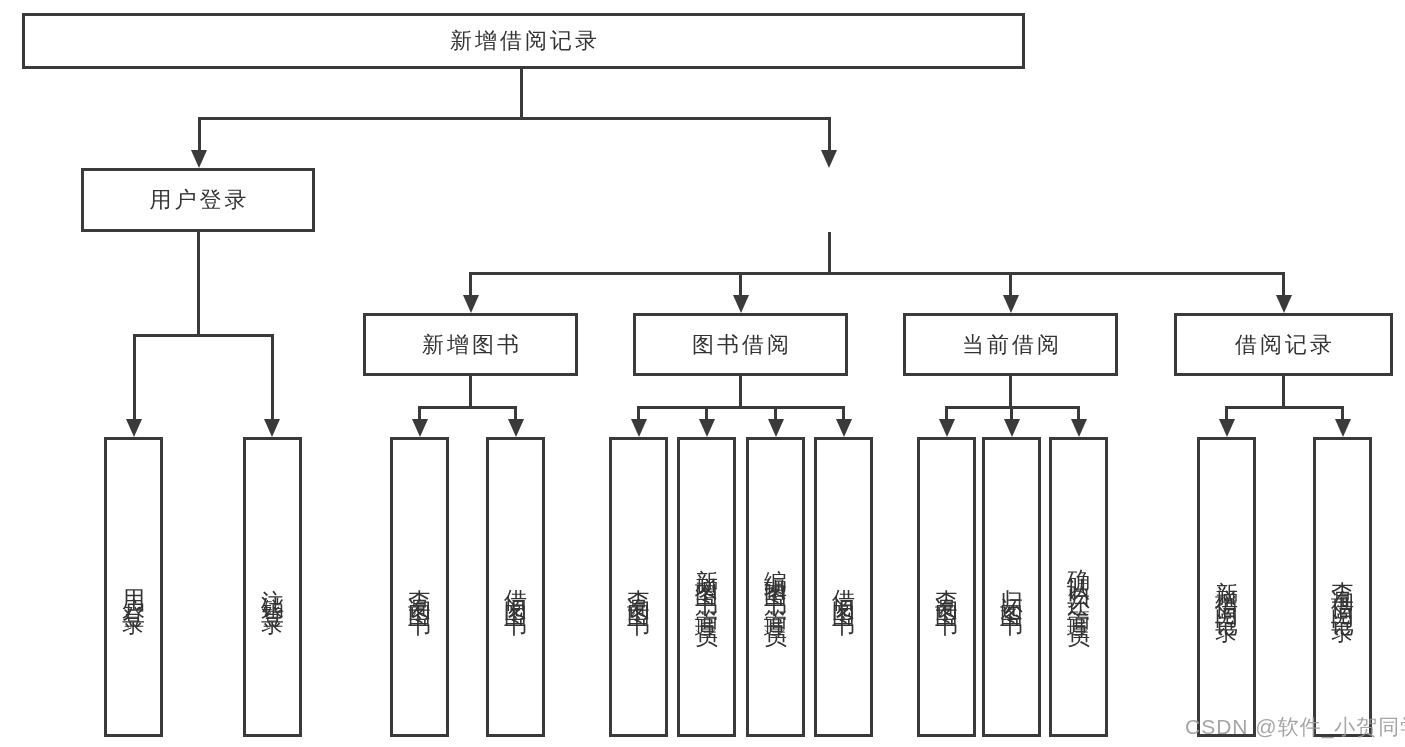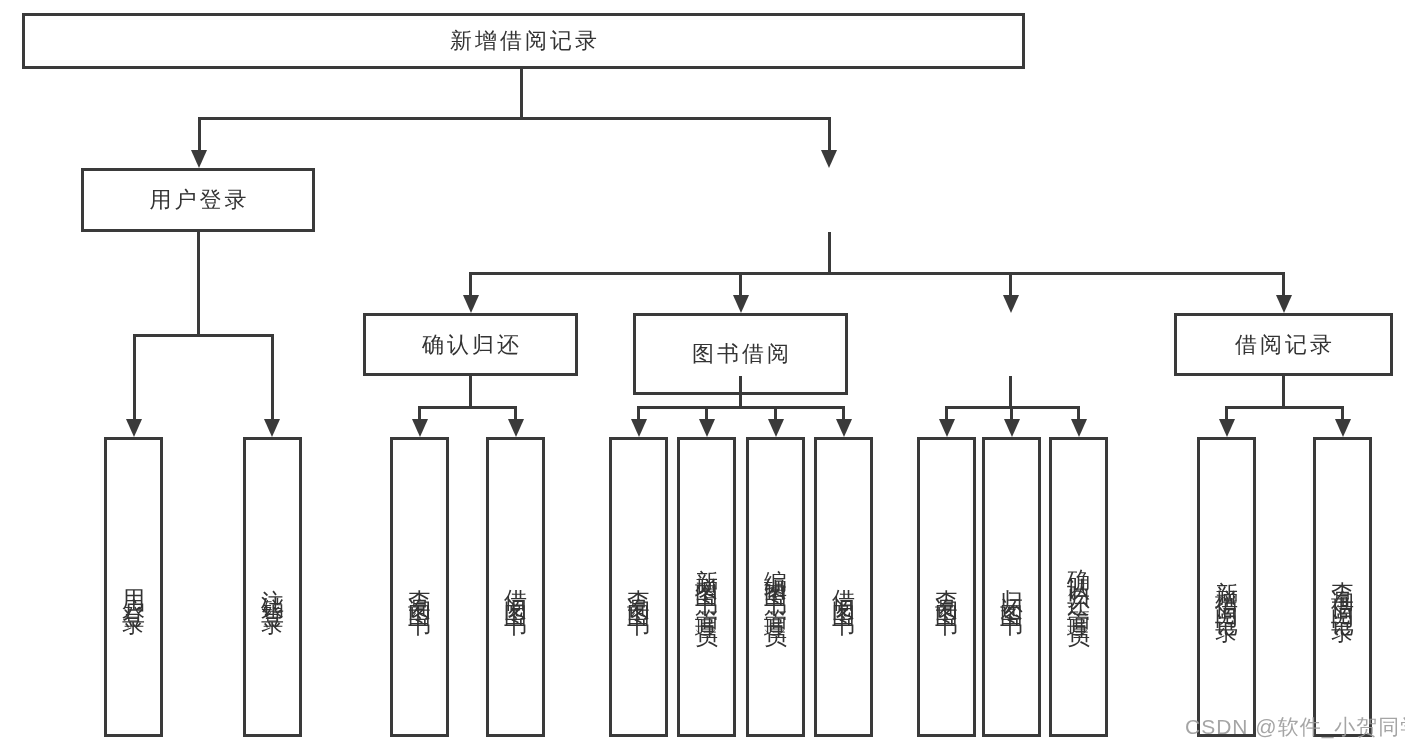--- a/index.html
+++ b/index.html
@@ -41,24 +41,27 @@
 
   <div class="box" style="left:22px;top:13px;width:1003px;height:56px">
     <span class="lbl">新增借阅记录</span>
   </div>
 
   <div class="box" style="left:81px;top:168px;width:234px;height:64px">
     <span class="lbl">用户登录</span>
   </div>
 
   <div class="box" style="left:363px;top:313px;width:215px;height:63px">
-    <span class="lbl">确认归还</span>
+    <span class="lbl">新增图书</span>
   </div>
-  <div class="box" style="left:633px;top:313px;width:215px;height:82px">
+  <div class="box" style="left:633px;top:313px;width:215px;height:63px">
     <span class="lbl">图书借阅</span>
+  </div>
+  <div class="box" style="left:903px;top:313px;width:215px;height:63px">
+    <span class="lbl">当前借阅</span>
   </div>
   <div class="box" style="left:1174px;top:313px;width:219px;height:63px">
     <span class="lbl">借阅记录</span>
   </div>
 
   <div class="box leaf" style="left:104px;top:437px;width:59px;height:300px">
     <span class="lbl">用户登录</span>
   </div>
   <div class="box leaf" style="left:243px;top:437px;width:59px;height:300px">
     <span class="lbl">注销登录</span>

